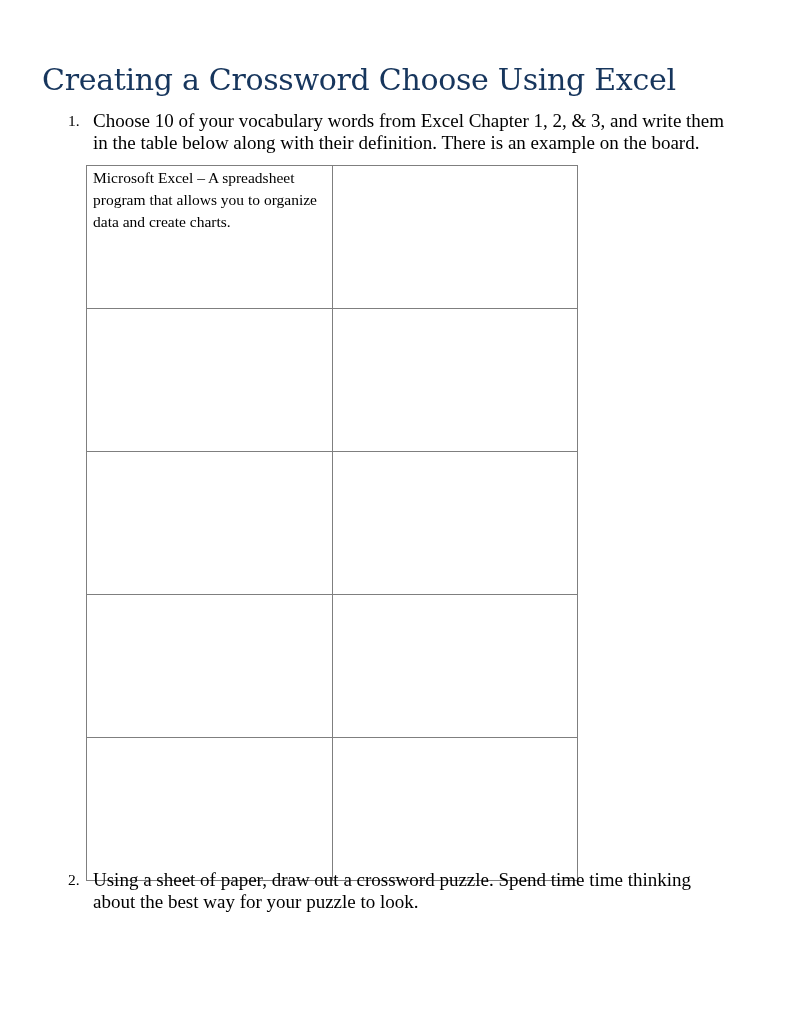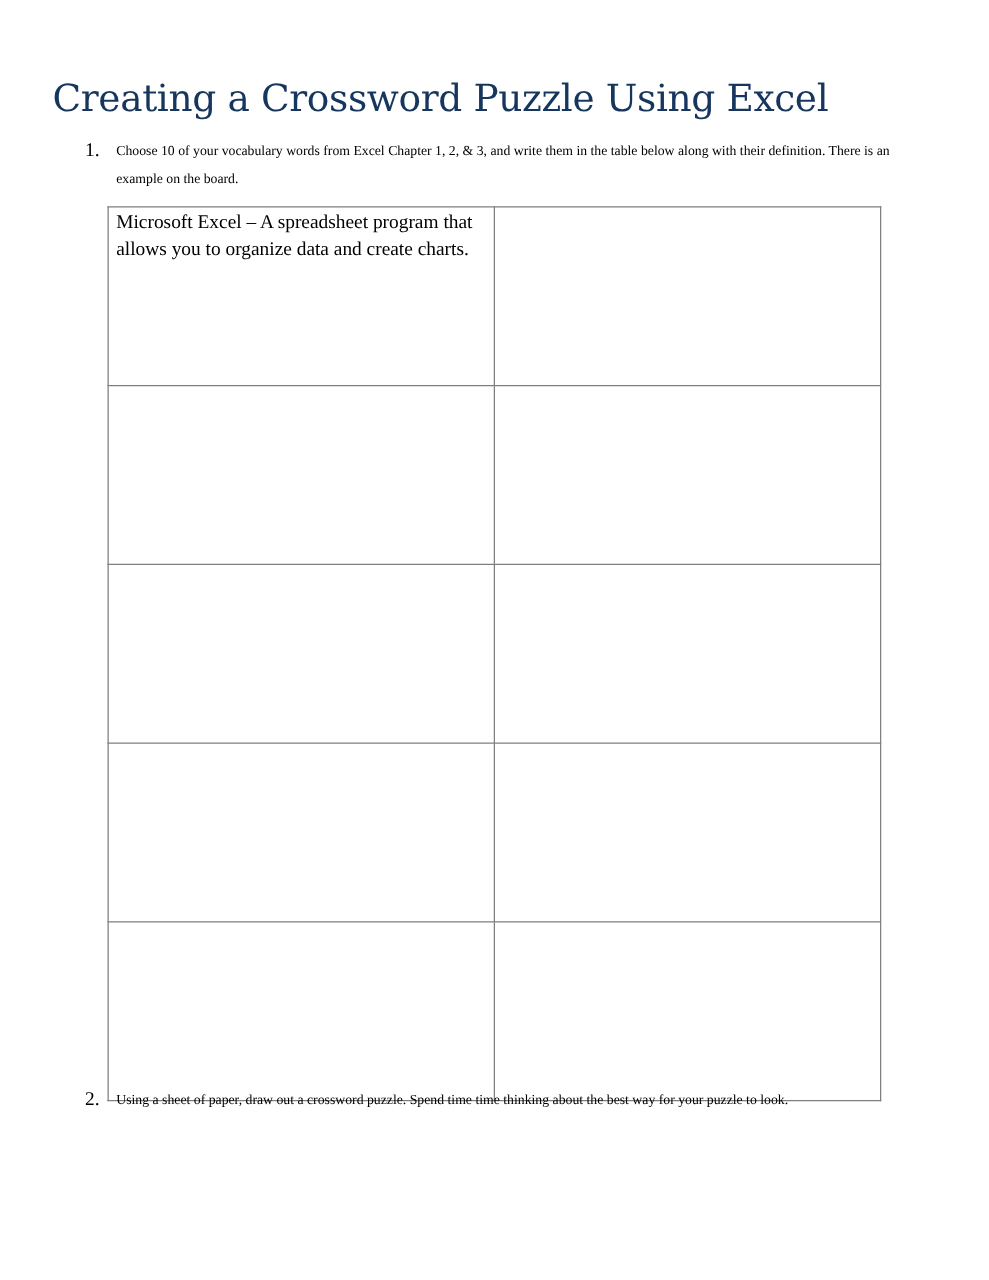--- a/index.html
+++ b/index.html
@@ -34,47 +34,47 @@
     display: flex;
     align-items: flex-start;
   }
   .list-item .num {
     flex: 0 0 25px;
     font-size: 15.5px;
     line-height: 22px;
   }
   .list-item .txt {
     flex: 1 1 auto;
-    font-size: 11px;
+    font-size: 19px;
     line-height: 22px;
   }
   #item-1 { top: 110px; }
   #item-2 { top: 869px; }
   .vocab-table {
     position: absolute;
     left: 86px;
     top: 165px;
-    width: 619px;
+    width: 492px;
     border-collapse: collapse;
     table-layout: fixed;
   }
   .vocab-table td {
     border: 1px solid #7f7f7f;
     width: 50%;
     height: 139px;
     vertical-align: top;
     padding: 1px 6px 2px 6px;
     font-size: 15.5px;
     line-height: 22px;
   }
 </style>
 </head>
 <body>
 
-<h1 class="doc-title">Creating a Crossword Puzzle Using Excel</h1>
+<h1 class="doc-title">Creating a Crossword Choose Using Excel</h1>
 
 <div class="list-item" id="item-1">
   <span class="num">1.</span>
   <span class="txt">Choose 10 of your vocabulary words from Excel Chapter 1, 2, &amp; 3, and write them in the table below along with their definition. There is an example on the board.</span>
 </div>
 
 <table class="vocab-table">
   <tbody>
       <tr>
         <td>Microsoft Excel – A spreadsheet program that allows you to organize data and create charts.</td>

